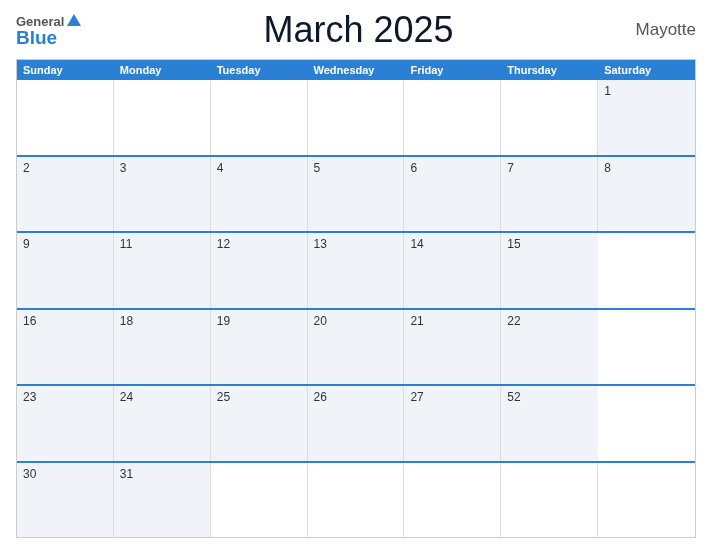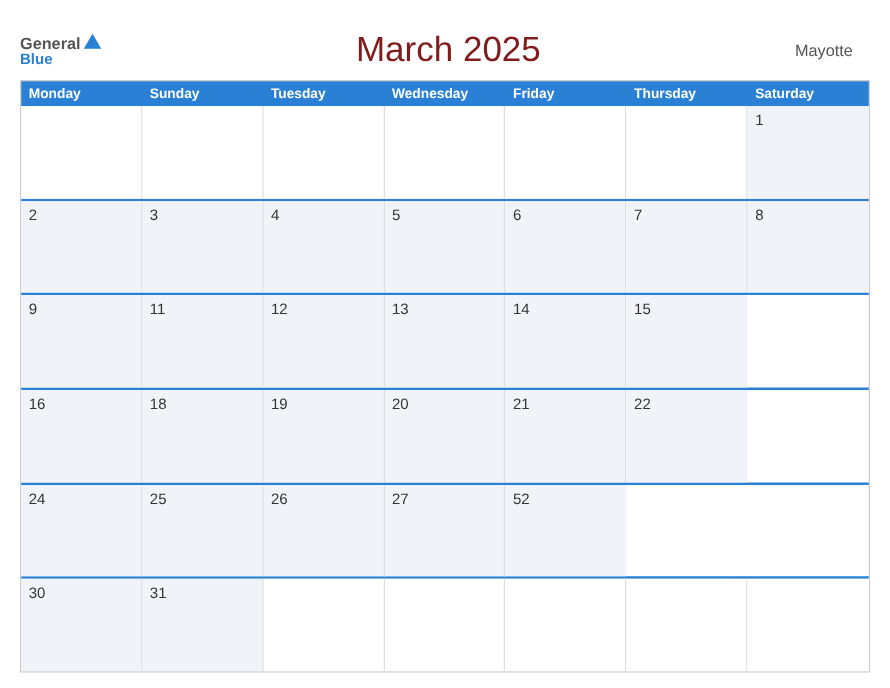--- a/index.html
+++ b/index.html
@@ -7,21 +7,21 @@
       width: 712px;
       height: 550px;
       background: #fff;
       font-family: Arial, sans-serif;
       overflow: hidden;
     }
     .page {
       width: 712px;
       height: 550px;
       background: #fff;
-      padding: 24px 16px 12px 16px;
+      padding: 9px 16px 12px 16px;
       display: flex;
       flex-direction: column;
     }
     .header {
       display: flex;
       align-items: center;
       justify-content: space-between;
       margin-bottom: 8px;
     }
     .logo {
@@ -29,21 +29,21 @@
       align-items: center;
       gap: 2px;
     }
     .logo-text-general {
       font-size: 13px;
       font-weight: bold;
       color: #555;
       line-height: 1;
     }
     .logo-text-blue {
-      font-size: 12px;
+      font-size: 19px;
       font-weight: bold;
       color: #2980d4;
       line-height: 1;
     }
     .logo-triangle {
       width: 0;
       height: 0;
       border-left: 7px solid transparent;
       border-right: 7px solid transparent;
       border-bottom: 12px solid #2980d4;
@@ -53,31 +53,31 @@
     .logo-block {
       display: flex;
       flex-direction: column;
       align-items: flex-start;
     }
     .logo-row1 {
       display: flex;
       align-items: flex-end;
     }
     .title {
-      font-size: 28px;
+      font-size: 36px;
       font-weight: normal;
-      color: #7f1d1d;
+      color: #0f172a;
       text-align: center;
       flex: 1;
     }
     .region {
-      font-size: 13px;
+      font-size: 17px;
       color: #555;
       min-width: 60px;
-      text-align: left;
+      text-align: center;
     }
     .calendar {
       flex: 1;
       display: flex;
       flex-direction: column;
       border: 1px solid #ccc;
     }
     .cal-header-row {
       display: grid;
       grid-template-columns: repeat(7, 1fr);
@@ -139,22 +139,22 @@
         </div>
         <span class="logo-text-blue">Blue</span>
       </div>
     </div>
     <h1 class="title">March 2025</h1>
     <span class="region">Mayotte</span>
   </div>
 
   <div class="calendar">
     <div class="cal-header-row">
+      <div class="cal-header-cell">Sunday</div>
       <div class="cal-header-cell">Monday</div>
-      <div class="cal-header-cell">Sunday</div>
       <div class="cal-header-cell">Tuesday</div>
       <div class="cal-header-cell">Wednesday</div>
       <div class="cal-header-cell">Friday</div>
       <div class="cal-header-cell">Thursday</div>
       <div class="cal-header-cell">Saturday</div>
     </div>
     <div class="cal-body" id="cal-body">
     <div class="cal-week">
           <div class="cal-cell empty"></div>
           <div class="cal-cell empty"></div>
@@ -224,20 +224,23 @@
           </div>
           <div class="cal-cell">
             <span class="day-num">21</span>
           </div>
           <div class="cal-cell">
             <span class="day-num">22</span>
           </div>
         </div>
         <div class="cal-week">
           <div class="cal-cell">
+            <span class="day-num">23</span>
+          </div>
+          <div class="cal-cell">
             <span class="day-num">24</span>
           </div>
           <div class="cal-cell">
             <span class="day-num">25</span>
           </div>
           <div class="cal-cell">
             <span class="day-num">26</span>
           </div>
           <div class="cal-cell">
             <span class="day-num">27</span>

